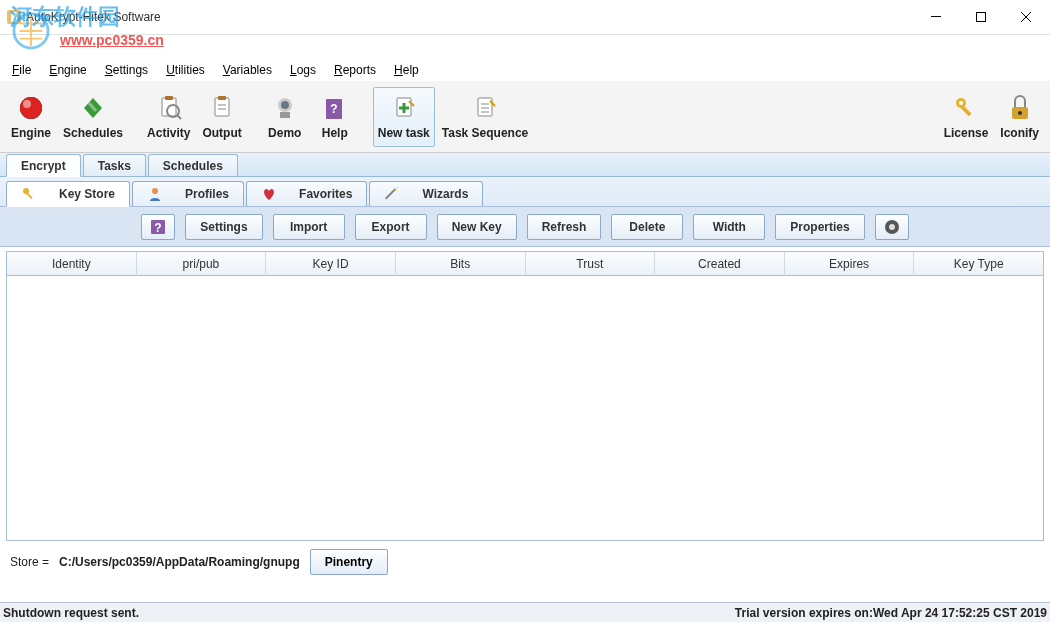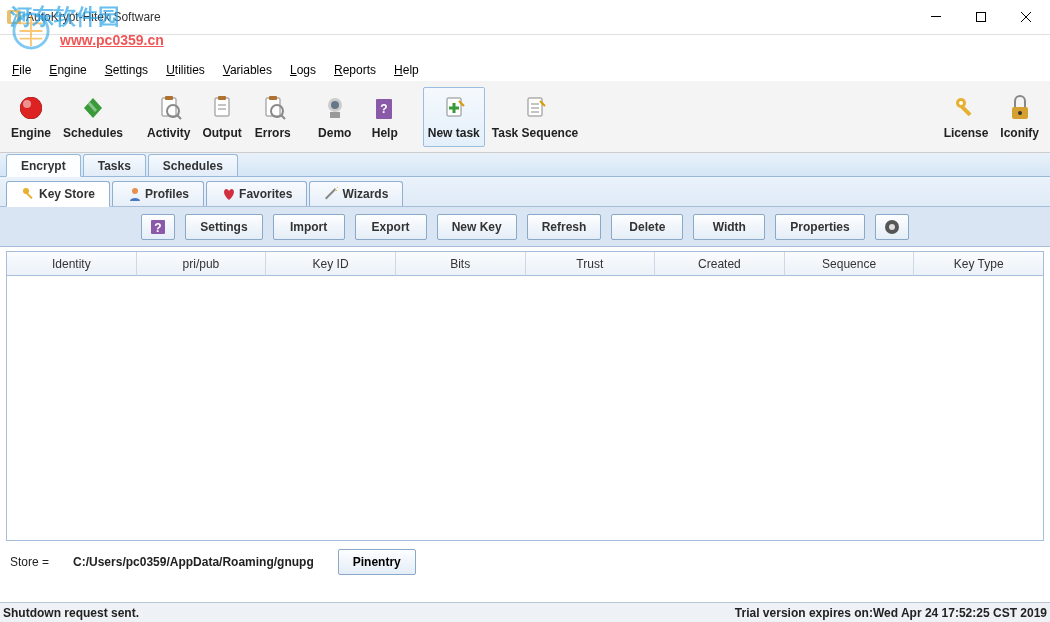--- a/index.html
+++ b/index.html
@@ -26,34 +26,34 @@
 .toolbar .tbtn { display: flex; flex-direction: column; align-items: center; justify-content: center; min-width: 48px; height: 60px; padding: 2px 4px; border: 1px solid transparent; border-radius: 2px; gap: 4px; }
 .toolbar .tbtn.active { border: 1px solid #9bbde0; background: linear-gradient(#f5f9fd,#e3effa); }
 .toolbar .tbtn .ico { width: 28px; height: 28px; display: flex; align-items: center; justify-content: center; }
 .toolbar .tbtn .lbl { font-weight: bold; color: #222; }
 
 .tabstrip-main { height: 24px; display: flex; align-items: end; padding: 0 6px; background: linear-gradient(#e9f1fa,#d5e6f6); border-bottom: 1px solid #99b8d8; gap: 2px; }
 .tabstrip-main .tab { padding: 4px 14px 3px; border: 1px solid #99b8d8; border-bottom: none; border-radius: 3px 3px 0 0; background: linear-gradient(#f5faff,#e2ecf7); font-weight: bold; color: #333; }
 .tabstrip-main .tab.active { background: #fcfeff; position: relative; top: 1px; border-bottom: 1px solid #fcfeff; }
 
 .subtabs { height: 30px; display: flex; align-items: end; padding: 4px 6px 0; gap: 2px; background: linear-gradient(#eaf2fb,#dfebf7); border-bottom: 1px solid #a6bed9; }
-.subtabs .stab { display: flex; align-items: center; gap: 2px; padding: 4px 14px; border: 1px solid #8faed0; border-bottom: none; border-radius: 3px 3px 0 0; background: linear-gradient(#f8fbfe,#e6eef8); font-weight: bold; color: #333; }
+.subtabs .stab { display: flex; align-items: center; gap: 22px; padding: 4px 14px; border: 1px solid #8faed0; border-bottom: none; border-radius: 3px 3px 0 0; background: linear-gradient(#f8fbfe,#e6eef8); font-weight: bold; color: #333; }
 .subtabs .stab.active { background: #fff; position: relative; top: 1px; border-bottom: 1px solid #fff; }
 .subtabs .stab .sico { width: 16px; height: 16px; }
 
 .btnrow { height: 40px; display: flex; align-items: center; justify-content: center; gap: 10px; background: #d9e5f2; border-bottom: 1px solid #a6bed9; }
 .btnrow .gbtn { min-width: 72px; height: 26px; padding: 0 14px; display: flex; align-items: center; justify-content: center; border: 1px solid #8aa8c8; border-radius: 2px; background: linear-gradient(#fdfeff,#e4edf7); font-weight: bold; color: #333; }
 .btnrow .gbtn.iconly { min-width: 34px; padding: 0 6px; }
 
 .table-wrap { height: 290px; border: 1px solid #a6bed9; margin: 4px 6px 0; background: #fff; }
 .thead { display: flex; height: 24px; }
 .thead .th { flex: 1; display: flex; align-items: center; justify-content: center; border-right: 1px solid #cfd9e6; border-bottom: 1px solid #a6bed9; background: linear-gradient(#fafcfe,#ebf1f8); color: #333; }
 .thead .th:last-child { border-right: none; }
 
-.store-row { height: 42px; display: flex; align-items: center; padding: 0 10px; gap: 24px; color: #222; }
+.store-row { height: 42px; display: flex; align-items: center; padding: 0 10px; gap: 10px; color: #222; }
 .store-row .gbtn2 { height: 26px; padding: 0 14px; border: 1px solid #8aa8c8; border-radius: 2px; background: linear-gradient(#fdfeff,#e4edf7); font-weight: bold; }
 
 .statusbar { position: absolute; left: 0; right: 0; bottom: 0; height: 20px; display: flex; align-items: center; padding: 0 3px; background: #eef1f5; border-top: 1px solid #b8c4d2; color: #222; }
 .statusbar .sfill { flex: 1; }
 .statusbar .strong { font-weight: bold; }
 
 svg { display: block; }
 </style>
 </head>
 <body>
@@ -141,31 +141,20 @@
     <div class="tbtn">
       <span class="ico">
           <svg width="26" height="26">
             <rect x="6" y="3" width="14" height="18" rx="1" fill="#fff" stroke="#888"></rect>
             <rect x="9" y="1" width="8" height="4" rx="1" fill="#b07030"></rect>
             <path d="M9 10h8M9 14h8" stroke="#888"></path>
           </svg>
         </span>
       <span class="lbl">Output</span>
     </div>
-    <div class="tbtn">
-      <span class="ico">
-          <svg width="26" height="26">
-            <rect x="6" y="3" width="14" height="18" rx="1" fill="#fff" stroke="#888"></rect>
-            <rect x="9" y="1" width="8" height="4" rx="1" fill="#b07030"></rect>
-            <circle cx="17" cy="16" r="6" fill="none" stroke="#888" stroke-width="2"></circle>
-            <path d="M21 20l4 4" stroke="#888" stroke-width="2"></path>
-          </svg>
-        </span>
-      <span class="lbl">Errors</span>
-    </div>
   </div>
   <div class="tsep"></div>
   <div class="tgroup">
     <div class="tbtn">
       <span class="ico">
           <svg width="26" height="26">
             <circle cx="13" cy="10" r="7" fill="#ccc"></circle>
             <circle cx="13" cy="10" r="4" fill="#678"></circle>
             <rect x="8" y="17" width="10" height="6" fill="#999"></rect>
           </svg>
@@ -290,21 +279,21 @@
 </div>
 
 <div class="table-wrap">
   <div class="thead">
     <div class="th">Identity</div>
     <div class="th">pri/pub</div>
     <div class="th">Key ID</div>
     <div class="th">Bits</div>
     <div class="th">Trust</div>
     <div class="th">Created</div>
-    <div class="th">Sequence</div>
+    <div class="th">Expires</div>
     <div class="th">Key Type</div>
   </div>
 </div>
 
 <div class="store-row">
   <span>Store  = </span>
   <span class="strong" style="font-weight:bold">C:/Users/pc0359/AppData/Roaming/gnupg</span>
   <button class="gbtn2">Pinentry</button>
 </div>
 

